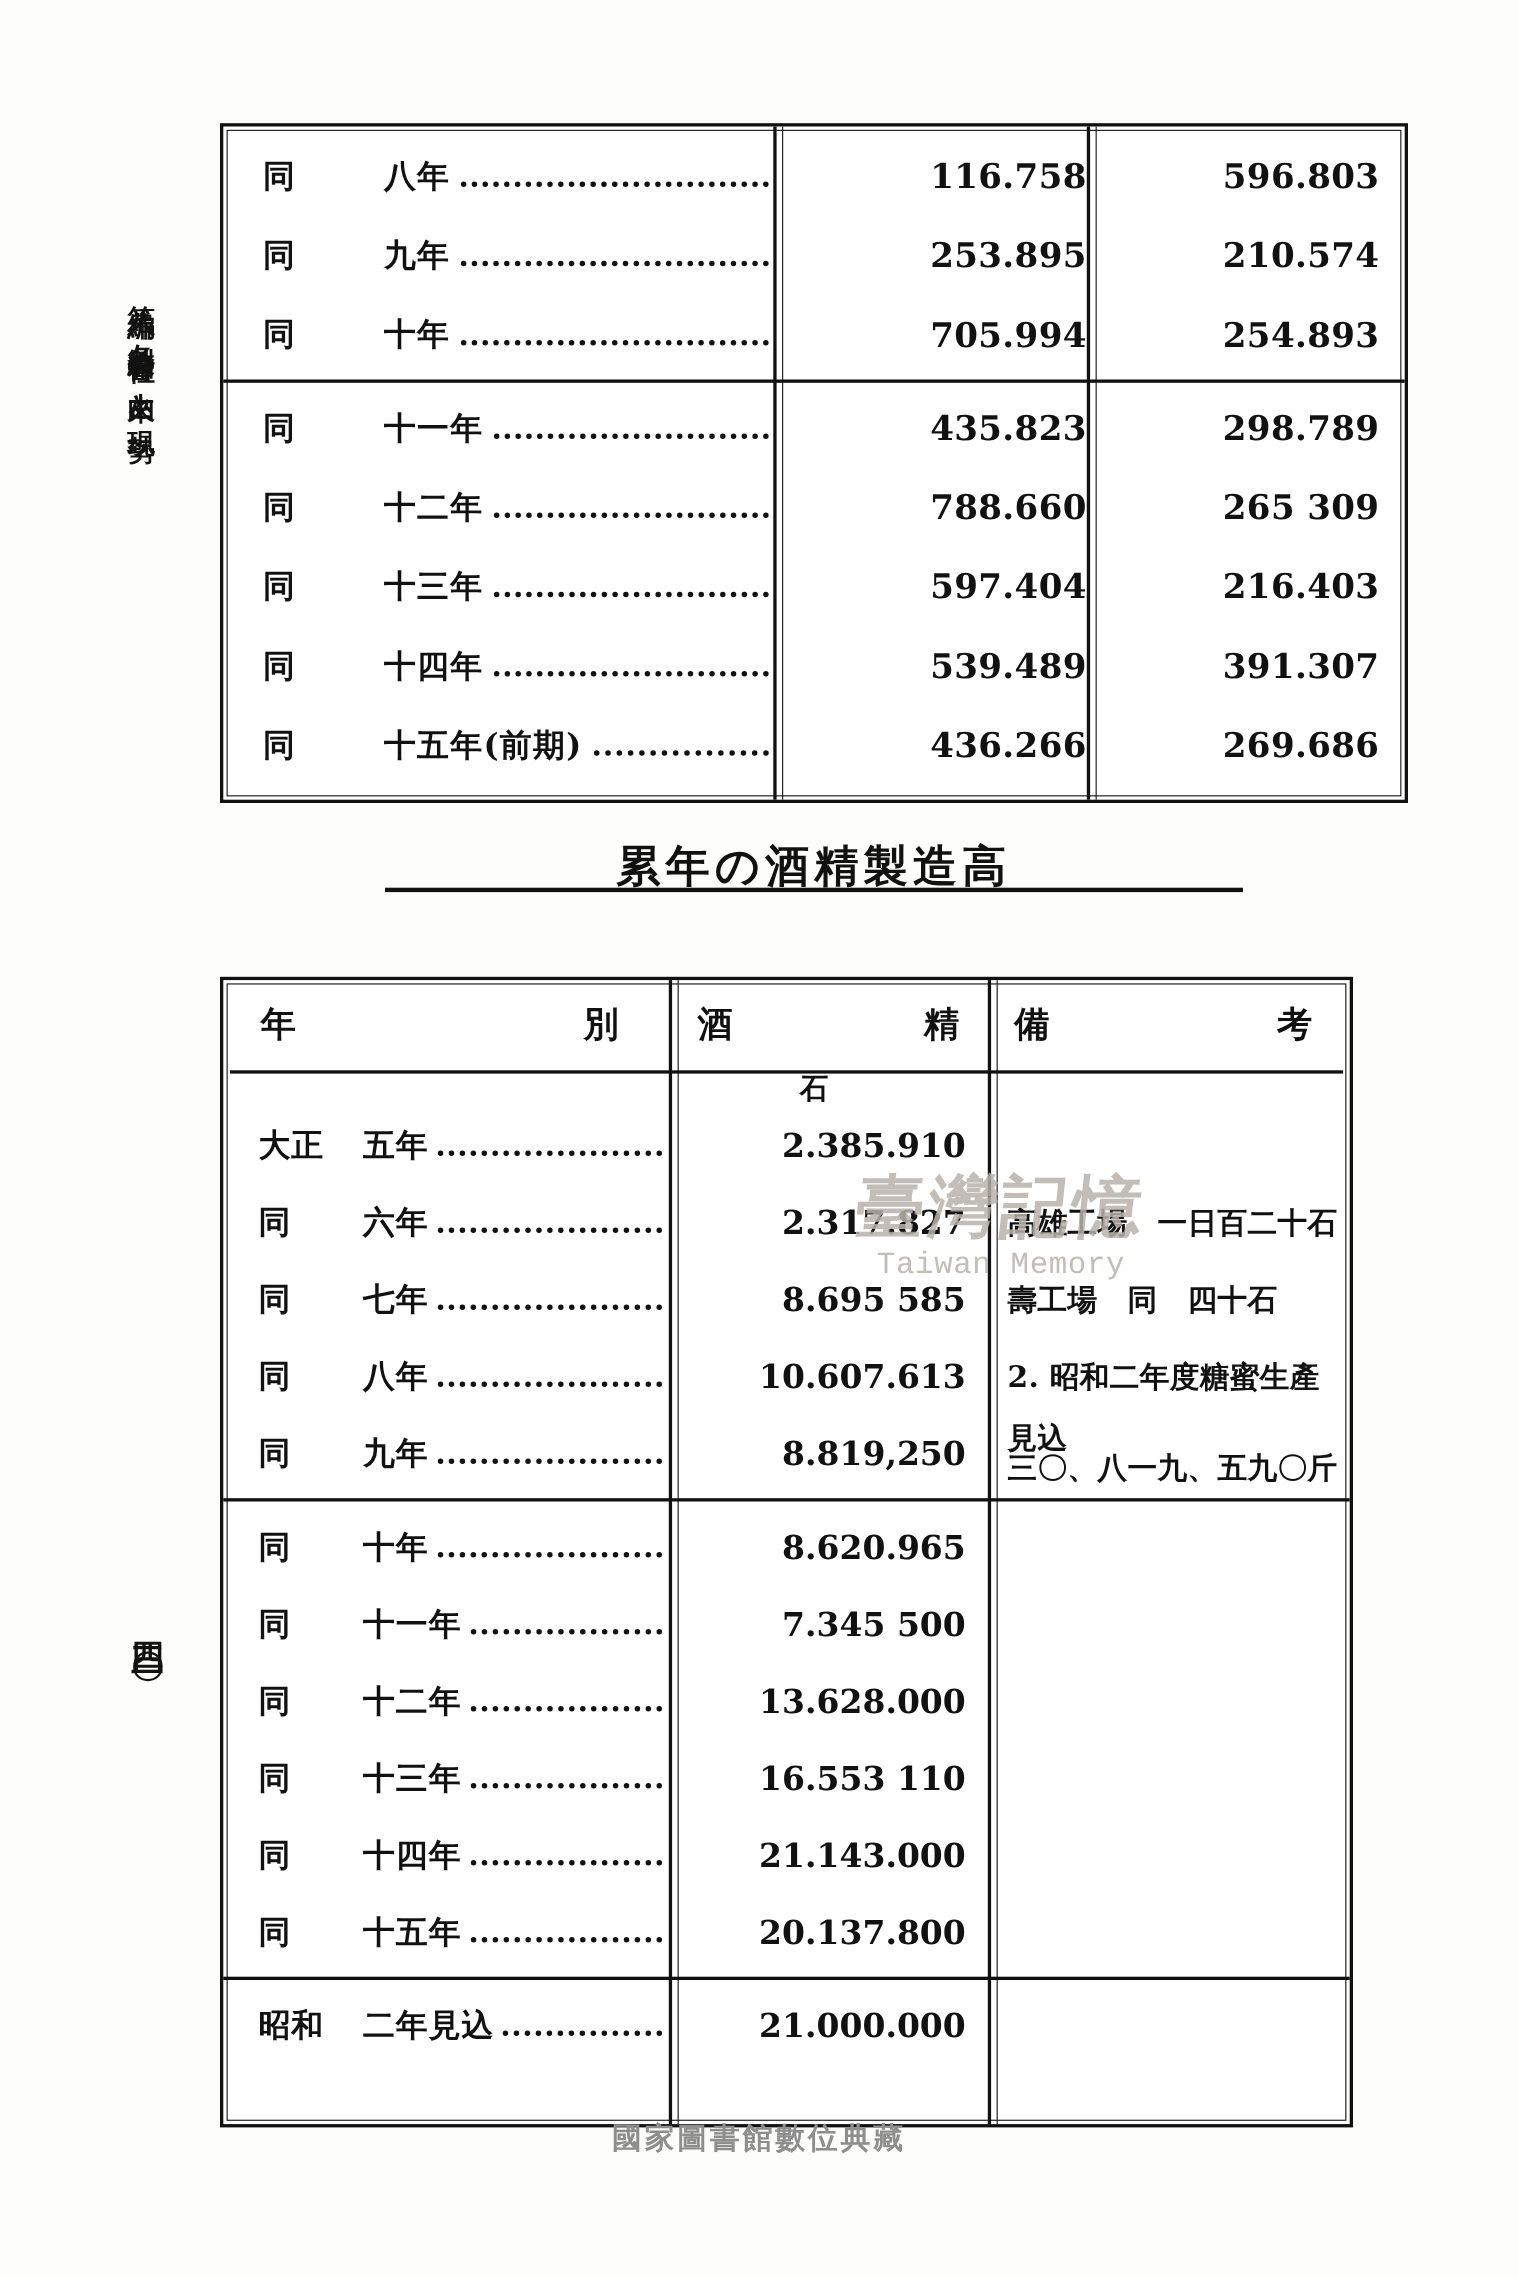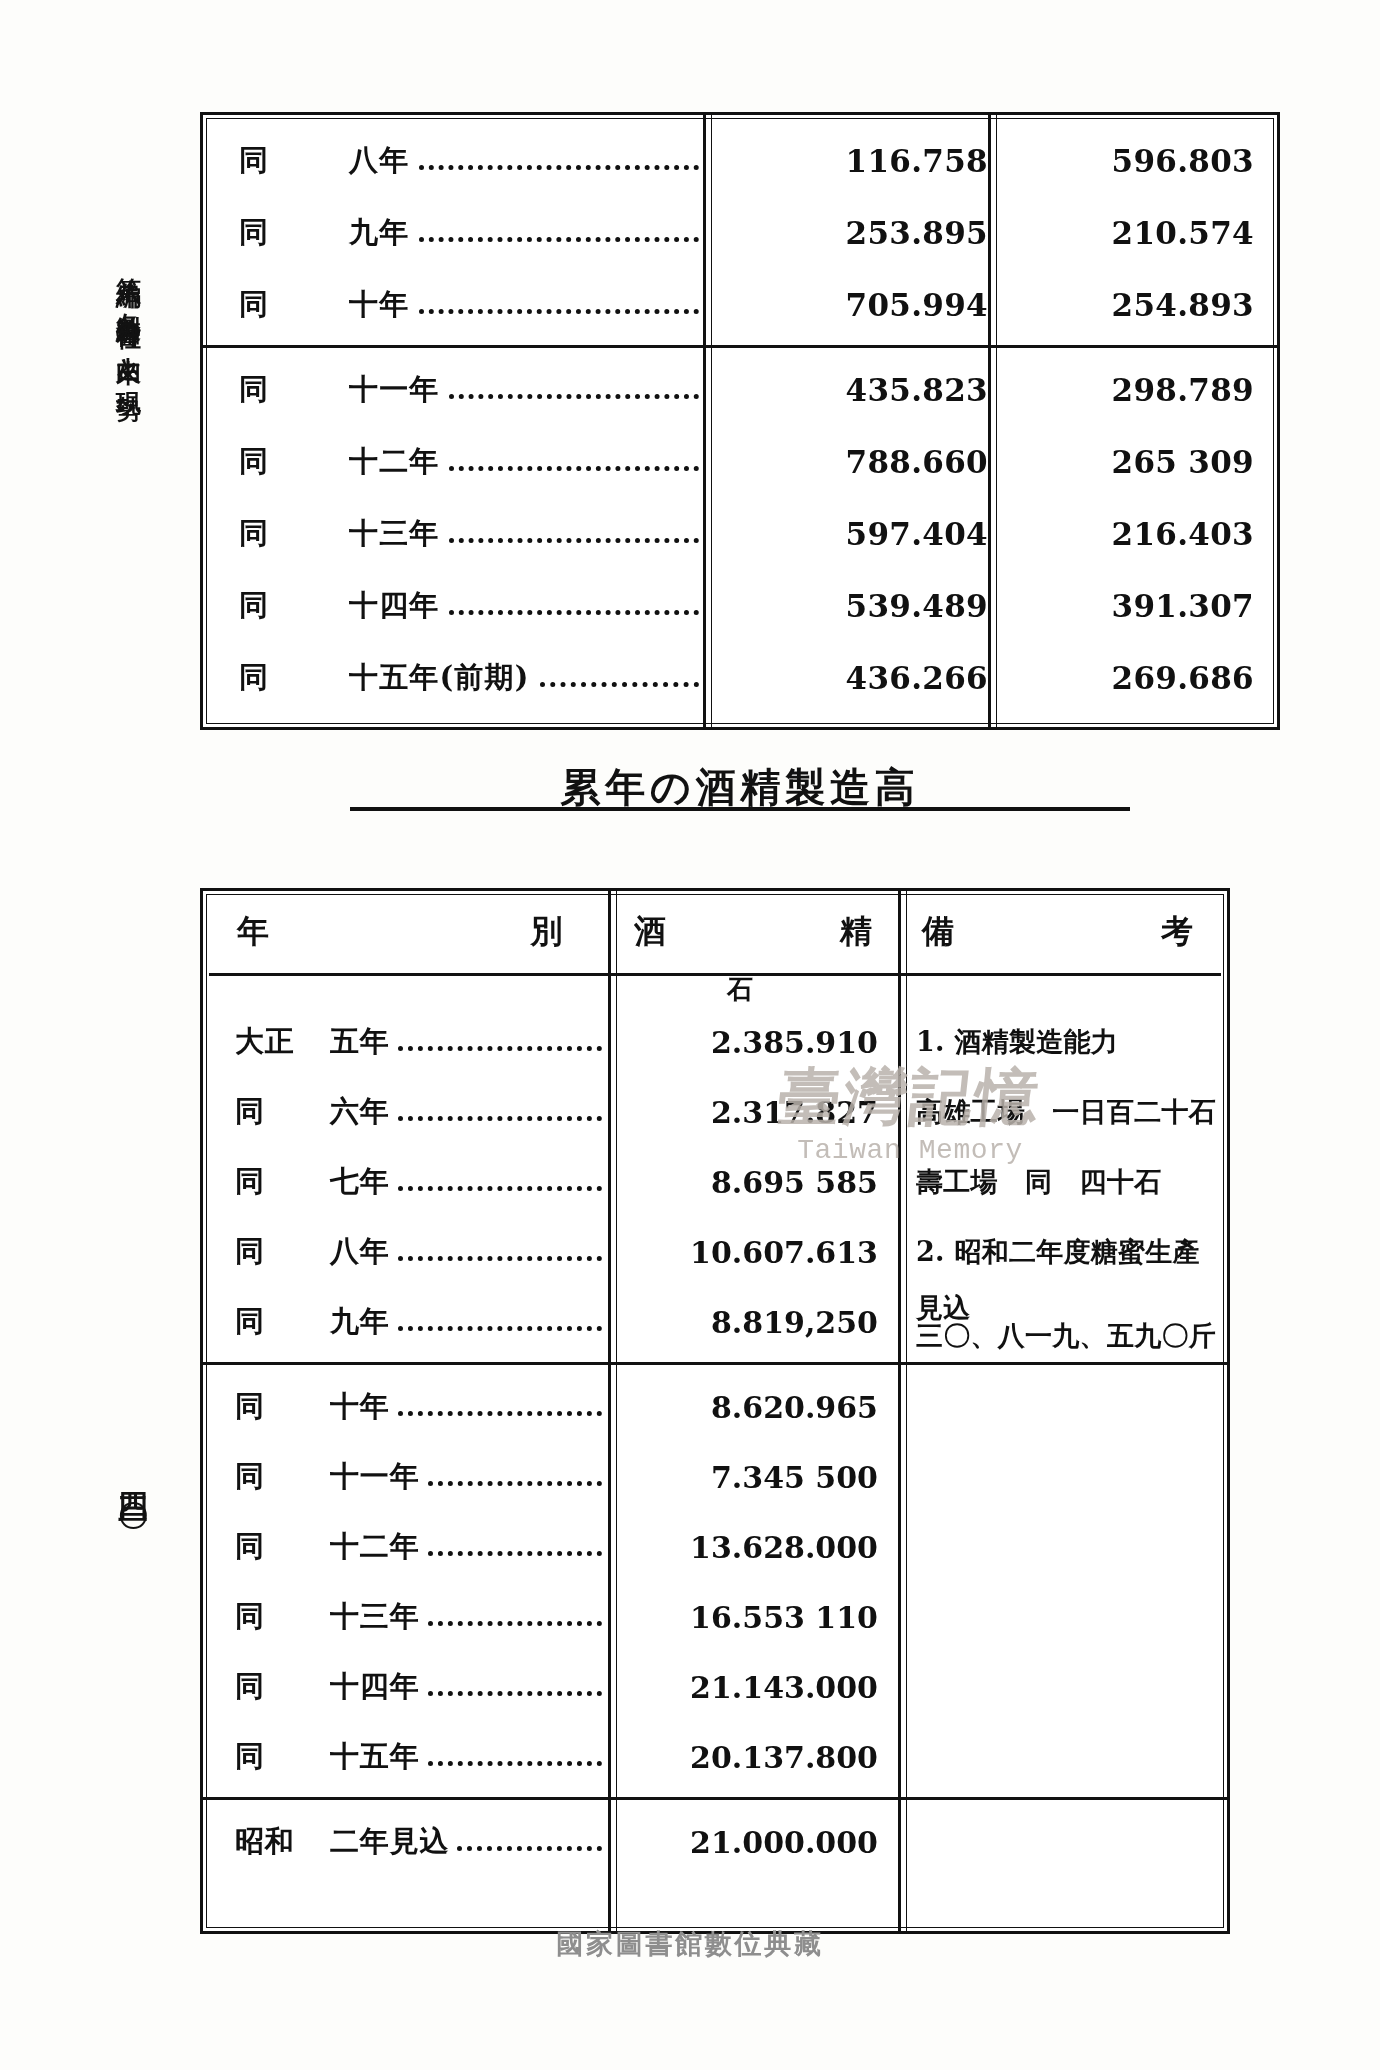--- a/index.html
+++ b/index.html
@@ -426,21 +426,20 @@
       <span class="u-unit">石</span>
     </div>
 
     <div class="arow">
       <span class="a-label">
         <span class="same">大正</span>
         <span class="yr">五年</span>
         <span class="dots"></span>
       </span>
       <span class="a-num">2.385.910</span>
-      <span class="a-note">1. 酒精製造能力</span>
     </div>
 
     <div class="arow">
       <span class="a-label">
         <span class="same">同</span>
         <span class="yr">六年</span>
         <span class="dots"></span>
       </span>
       <span class="a-num">2.317.827</span>
       <span class="a-note">高雄工場　一日百二十石</span>

